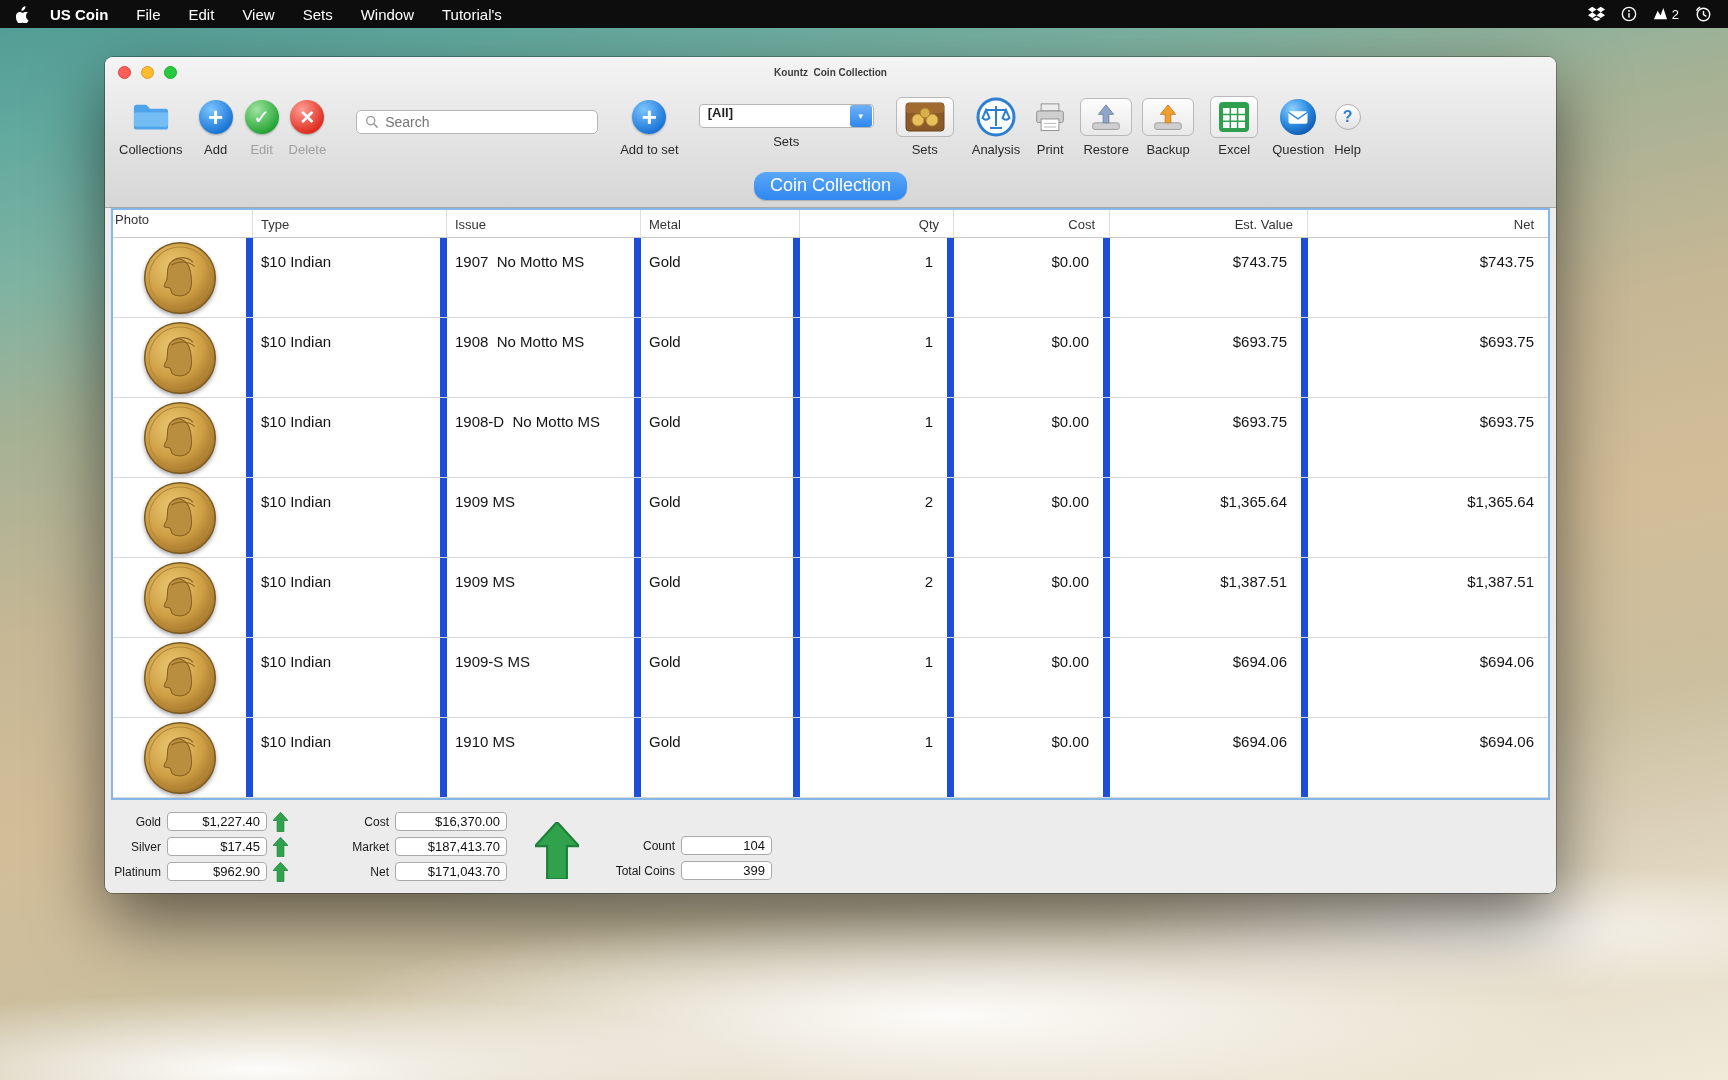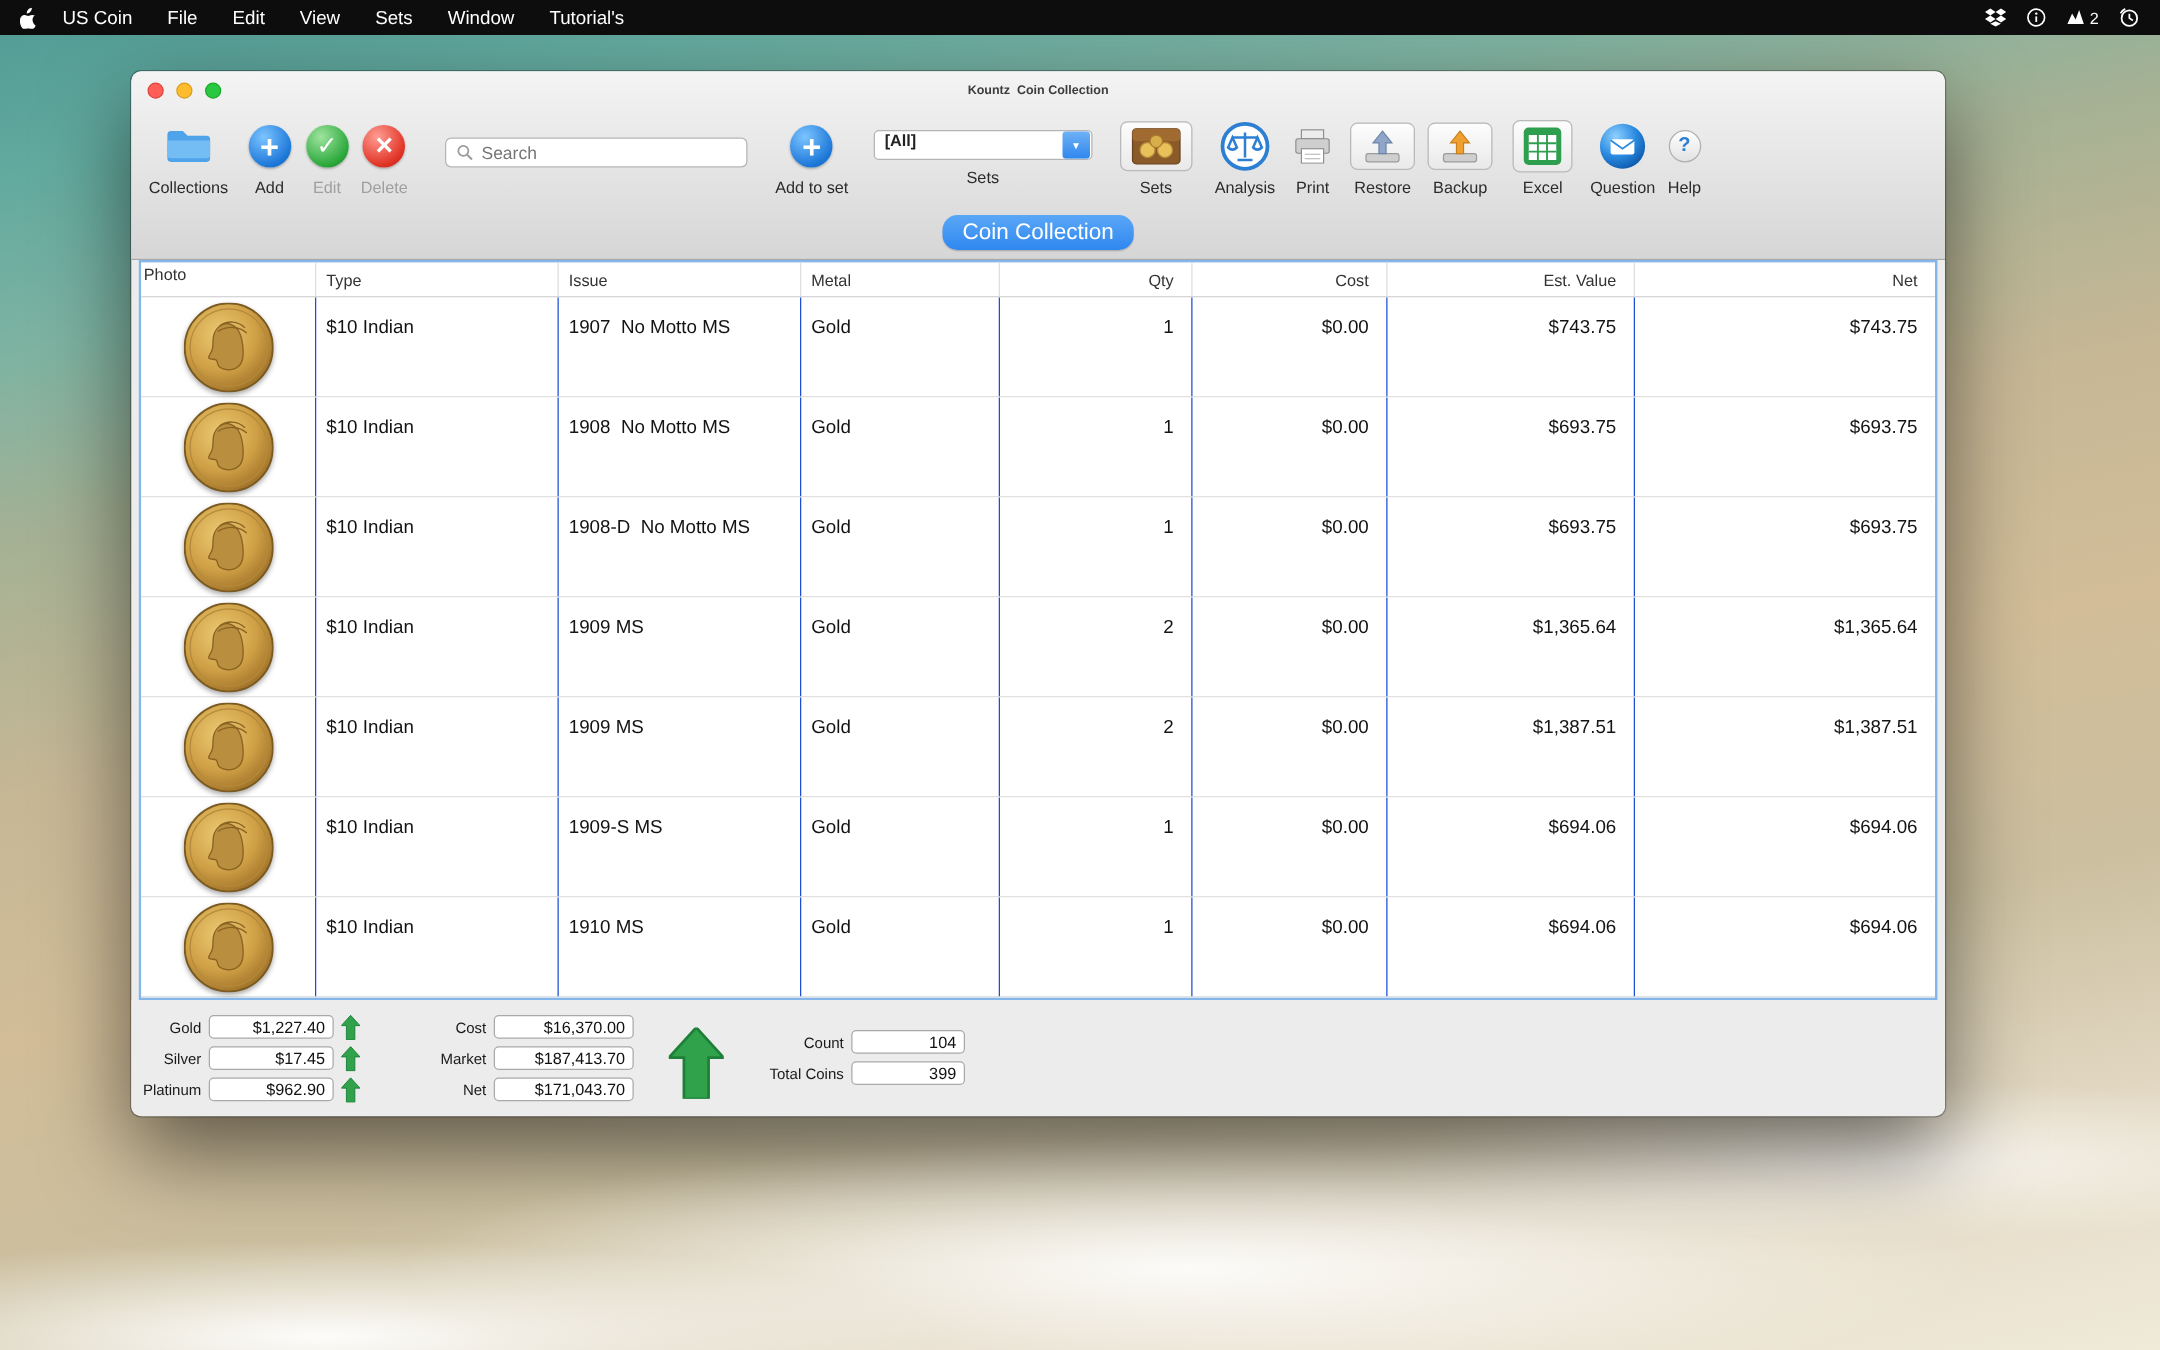--- a/index.html
+++ b/index.html
@@ -17,21 +17,21 @@
       linear-gradient(168deg,#4f9a94 0%, #63aa9f 10%, #7fb3a2 20%, #a5b194 30%,
         #c6b795 44%, #d2bd98 58%, #cbbf9f 72%, #e3d9c4 86%, #f0ead9 100%);
   }
 
   
   .menubar {
     position:absolute; top:0; left:0; right:0; height:28px; background:#0d0d0d;
     display:flex; align-items:center; color:#fff; padding:0 16px; z-index:50;
   }
   .apple { display:flex; align-items:center; margin-right:20px; cursor:default; }
-  .appname { font-weight:normal; font-size:15px; margin-right:28px; }
+  .appname { font-weight:bold; font-size:15px; margin-right:28px; }
   .mitem { font-size:15px; margin-right:28px; }
   .menu-right { margin-left:auto; display:flex; align-items:center; gap:16px; font-size:13px; }
   .menu-right svg { display:block; }
 
   
   .window {
     position:absolute; left:105px; top:57px; width:1451px; height:836px;
     border-radius:8px; background:#ececec; overflow:hidden;
     box-shadow:0 28px 70px rgba(0,0,0,.55), 0 0 0 1px rgba(0,0,0,.28);
     display:flex; flex-direction:column;
@@ -76,21 +76,21 @@
   
   .tabstrip { height:42px; display:flex; justify-content:center; align-items:center; }
   .pill { background:linear-gradient(#5aa7f7,#2f87ef); color:#fff; font-size:18px; padding:3px 16px 4px;
           border-radius:12px; box-shadow:0 1px 1px rgba(0,0,0,.2); }
 
   
   .tablewrap { margin:0 6px; border:2px solid #84b6ea; background:#fff; height:592px; overflow:hidden; }
   .thead { display:flex; height:28px; background:#fff; border-bottom:1px solid #c9c9c9; }
   .th { font-size:13px; color:#333; padding:7px 8px 0; border-right:1px solid #dedede; white-space:pre; }
   .trow { display:flex; height:80px; background:#fff; border-bottom:1px solid #d9d9d9; }
-  .td { font-size:15px; color:#141414; padding:15px 8px 0; border-right:1px solid #1d4ed8; white-space:pre; }
+  .td { font-size:15px; color:#141414; padding:15px 8px 0; border-right:7px solid #1d4ed8; white-space:pre; }
   .num { text-align:right; padding-right:14px; }
   .c-photo { width:140px; display:flex; align-items:center; justify-content:center; padding:2px; }
   .c-type  { width:194px; }
   .c-issue { width:194px; }
   .c-metal { width:159px; }
   .c-qty   { width:154px; }
   .c-cost  { width:156px; }
   .c-est   { width:198px; }
   .c-net   { flex:1; border-right:none; }
   .coin { width:72px; height:72px; filter:drop-shadow(0 2px 2px rgba(0,0,0,.35)); }
@@ -493,21 +493,21 @@
         <div class="frow">
           <span class="flabel w52">Net</span>
           <span class="ffield w112">$171,043.70</span>
         </div>
       </div>
 
       <svg width="44" height="57" viewBox="0 0 20 26" style="position:absolute; left:430px; top:22px;">
           <use href="#arrow-sym"></use>
         </svg>
 
-      <div class="fgroup" style="left:470px; top:24px;">
+      <div class="fgroup" style="left:470px; top:36px;">
         <div class="frow">
           <span class="flabel w100l">Count</span>
           <span class="ffield w105">104</span>
         </div>
         <div class="frow">
           <span class="flabel w100l">Total Coins</span>
           <span class="ffield w105">399</span>
         </div>
       </div>
 

